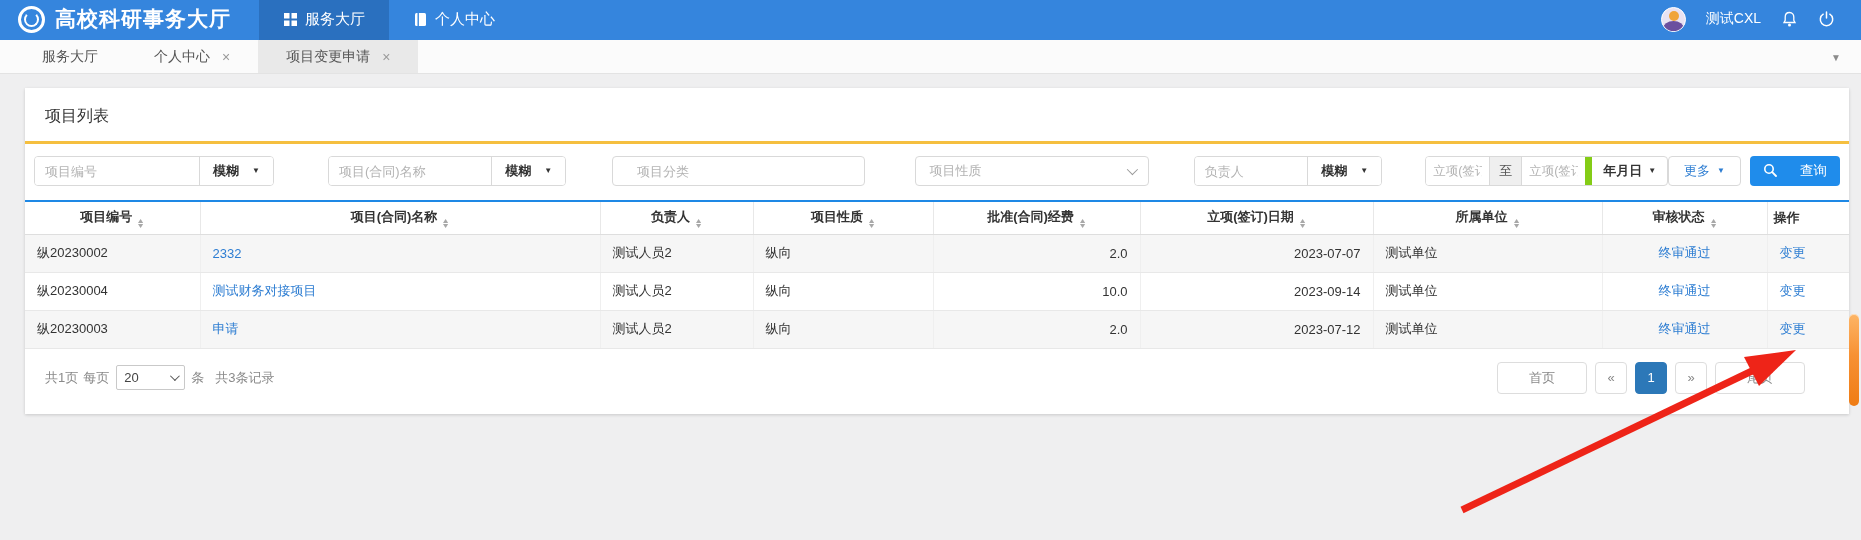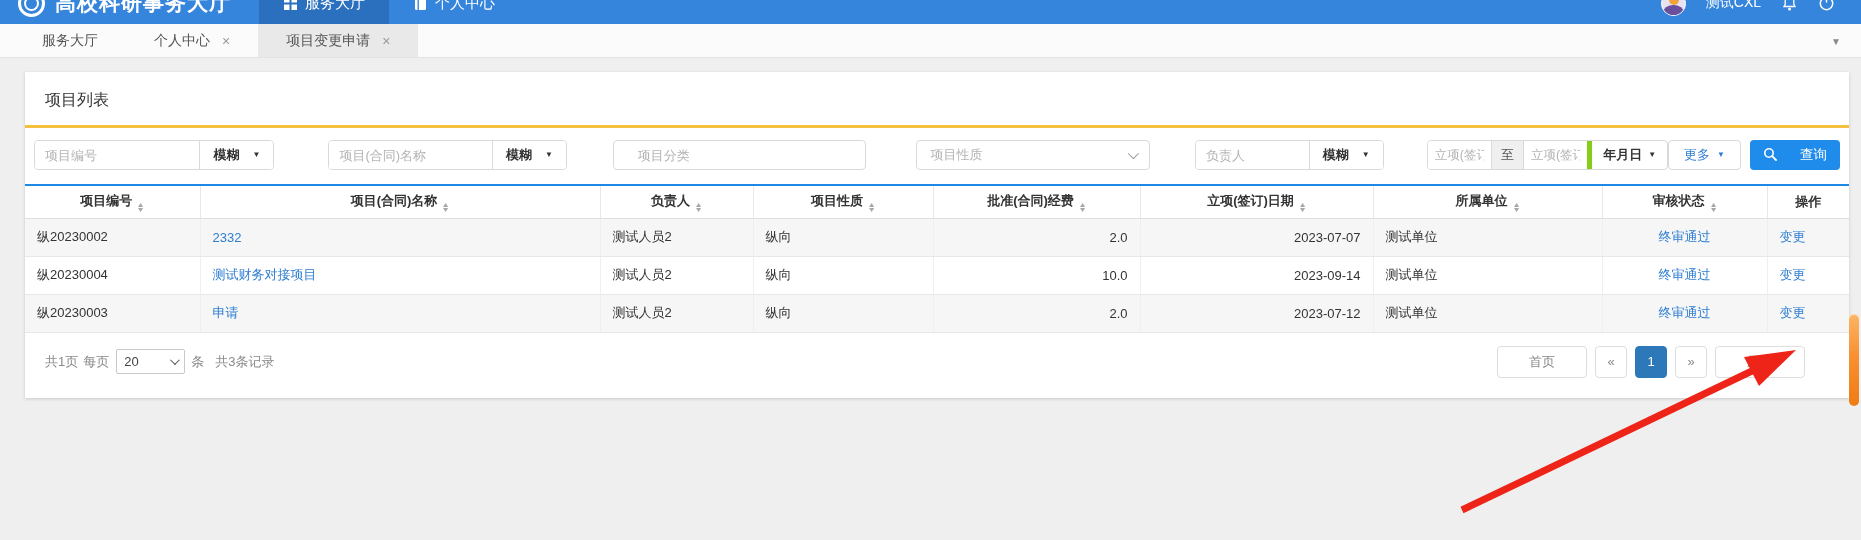--- a/index.html
+++ b/index.html
@@ -4,21 +4,21 @@
 <style>
   * { box-sizing: border-box; }
   html,body { margin:0; padding:0; }
   body {
     width:1861px; height:540px; overflow:hidden; position:relative;
     background:#efeff0;
     font-family:"Liberation Sans","DejaVu Sans",sans-serif;
   }
 
   
-  .navbar { height:24px; background:#3585dd; position:relative; overflow:hidden; }
+  .navbar { height:40px; background:#3585dd; position:relative; overflow:hidden; }
   .nav-inner { position:absolute; bottom:0; left:0; right:0; height:42px;
                display:flex; align-items:center; padding:0 0 0 18px; }
   .brand { display:flex; align-items:center; gap:10px; color:#fff; }
   .logo { width:27px; height:27px; border:3px solid #fff; border-radius:50%; position:relative; flex:none; }
   .logo::after { content:""; position:absolute; inset:3px; border:2px solid #fff; border-radius:50%; border-top-color:transparent; }
   .brand-text { font-size:21px; font-weight:bold; letter-spacing:1px; white-space:nowrap; }
   .nav-menu { display:flex; height:100%; margin-left:28px; }
   .nav-item { display:flex; align-items:center; gap:7px; padding:0 24px; height:100%;
               color:#fff; font-size:15px; white-space:nowrap; cursor:pointer; }
   .nav-item.active { background:#2a70bf; }
@@ -51,21 +51,21 @@
            font-size:13px; color:#333; font-weight:bold; cursor:pointer; background:#fff; }
   .car { font-size:8px; line-height:1; }
   .fi { height:30px; border:1px solid #d9d9d9; border-radius:4px; padding:0 24px; font-size:13px; color:#333; outline:none; }
   .fsel { height:30px; border:1px solid #d9d9d9; border-radius:4px; display:flex; align-items:center;
           justify-content:space-between; padding:0 13px; font-size:13px; color:#b3b3b3; cursor:pointer; background:#fff; }
   .chev { width:8px; height:8px; border-right:1.5px solid #999; border-bottom:1.5px solid #999;
           transform:rotate(45deg) translateY(-2px); }
   .dateto { display:flex; align-items:center; padding:0 9px; background:#efefef;
             border-left:1px solid #d9d9d9; border-right:1px solid #d9d9d9; font-size:13px; color:#555; }
   .datemode { display:flex; align-items:center; gap:6px; padding:0 11px; font-size:13px; color:#333;
-              border-left:5px solid #84cc16; cursor:pointer; font-weight:bold; }
+              border-left:7px solid #84cc16; cursor:pointer; font-weight:bold; }
   .more-btn { height:30px; border:1px solid #d9d9d9; border-radius:4px; background:#fff; color:#2d7dd2;
               font-size:13px; display:flex; align-items:center; gap:7px; padding:0 15px; cursor:pointer; }
   .search-btn { height:30px; border:none; border-radius:4px; background:#1f8ceb; color:#fff;
                 font-size:13.5px; display:flex; align-items:center; gap:23px; padding:0 13px; cursor:pointer; }
 
   
   table.grid { width:100%; border-collapse:collapse; border-top:2px solid #1e88e5; table-layout:fixed;
                font-size:13px; color:#333; }
   .grid th { height:33px; font-weight:600; text-align:center; border-bottom:1px solid #dedede;
              border-right:1px solid #e8e8e8; padding:0 6px; cursor:pointer; white-space:nowrap; overflow:hidden; }
@@ -259,21 +259,21 @@
               <span>▼</span>
             </span></th>
         <th><span>所属单位</span><span class="sort">
               <span>▲</span>
               <span>▼</span>
             </span></th>
         <th><span>审核状态</span><span class="sort">
               <span>▲</span>
               <span>▼</span>
             </span></th>
-        <th style="text-align:center; "><span>操作</span></th>
+        <th style="text-align:left; "><span>操作</span></th>
       </tr>
     </thead>
     <tbody>
       <tr class="odd">
         <td>纵20230002</td>
         <td><a class="link">2332</a></td>
         <td>测试人员2</td>
         <td>纵向</td>
         <td class="t-right pad-budget">2.0</td>
         <td class="t-right">2023-07-07</td>

